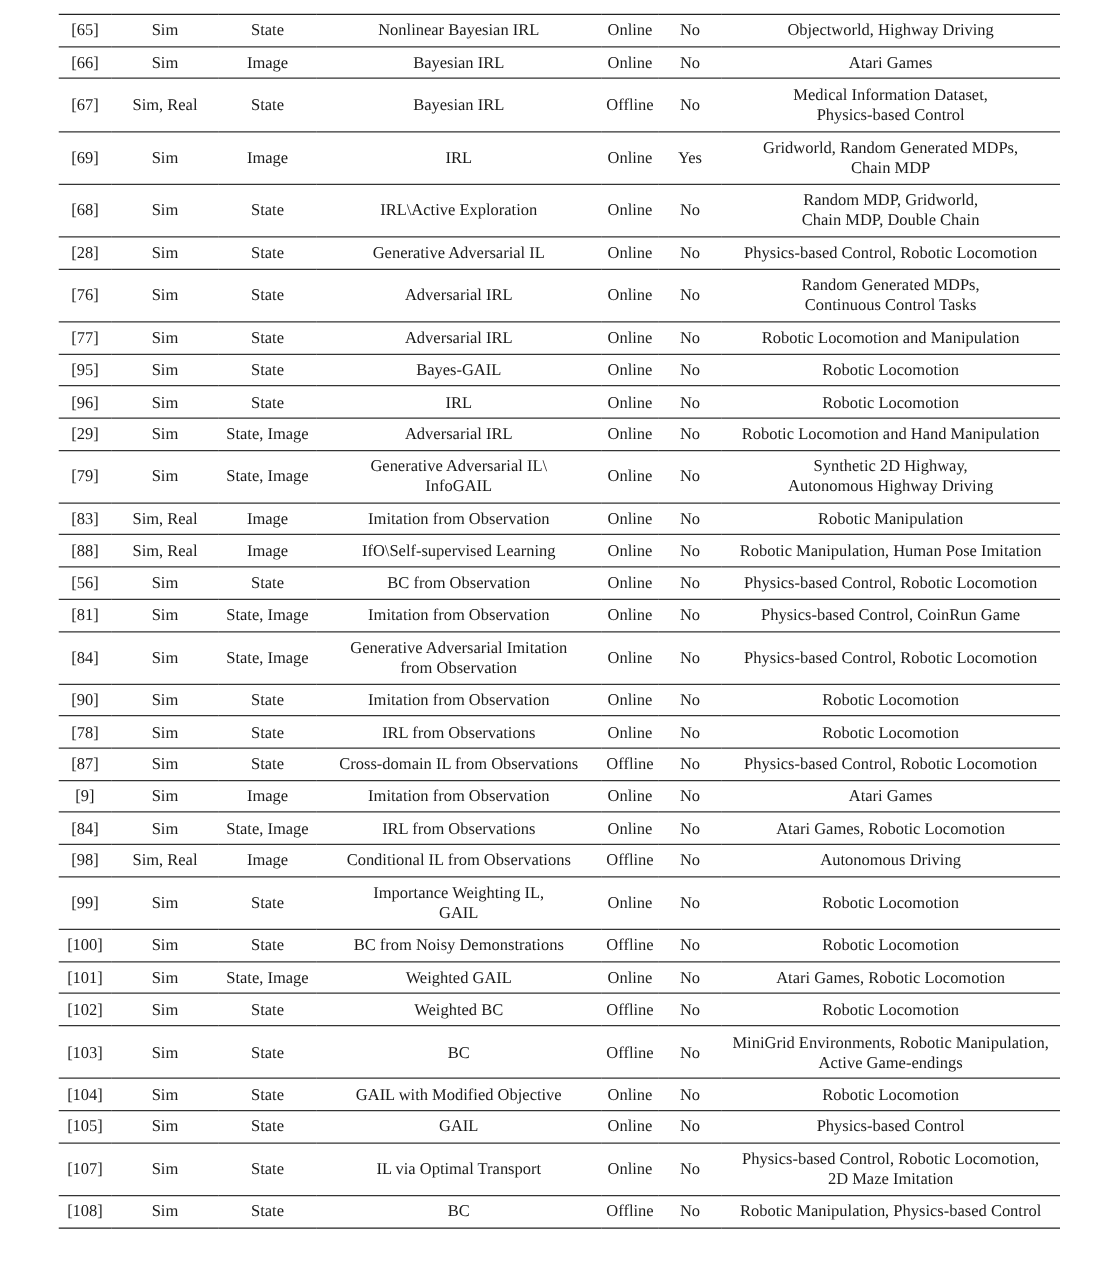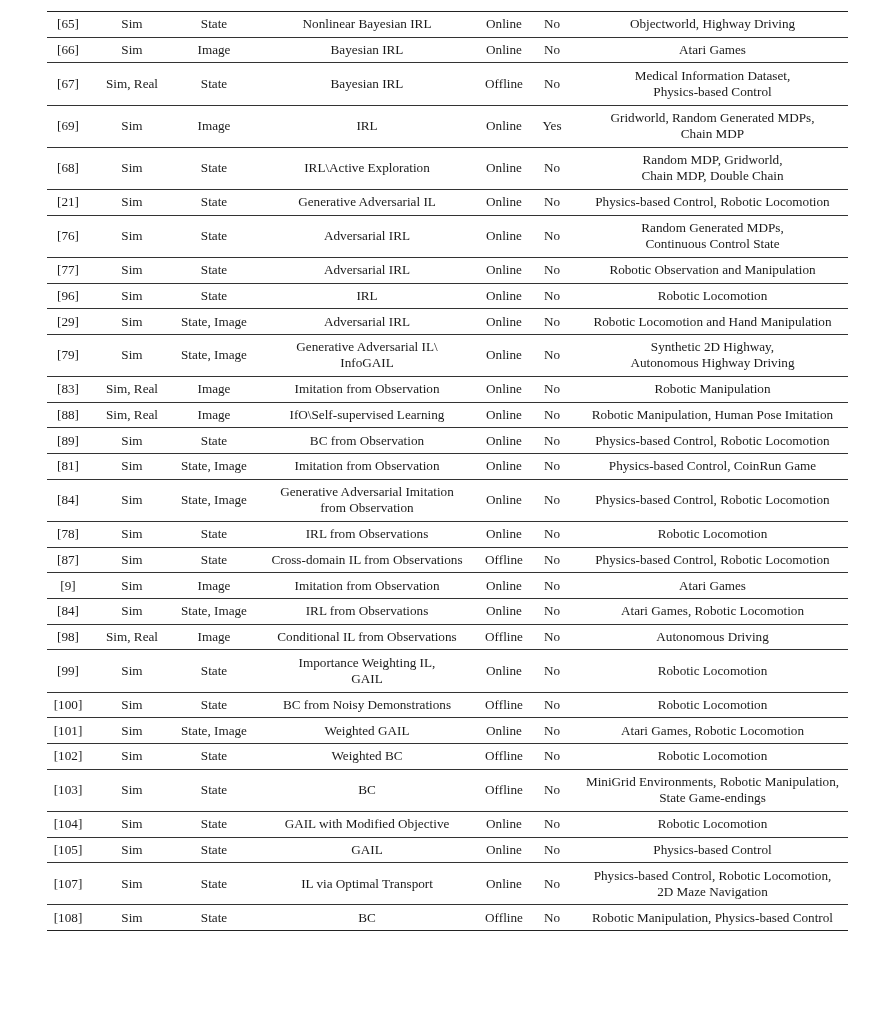--- a/index.html
+++ b/index.html
@@ -103,21 +103,21 @@
         </td>
     <td><span>Online</span></td>
     <td><span>No</span></td>
     <td>
           <span class="line">Random MDP, Gridworld,</span>
           <span class="line">Chain MDP, Double Chain</span>
         </td>
   </tr>
 
   <tr class="r1">
-    <td><span>[21]</span></td>
+    <td><span>[28]</span></td>
     <td><span>Sim</span></td>
     <td><span>State</span></td>
     <td>
           <span class="line">Generative Adversarial IL</span>
         </td>
     <td><span>Online</span></td>
     <td><span>No</span></td>
     <td>
           <span class="line">Physics-based Control, Robotic Locomotion</span>
         </td>
@@ -127,38 +127,51 @@
     <td><span>[76]</span></td>
     <td><span>Sim</span></td>
     <td><span>State</span></td>
     <td>
           <span class="line">Adversarial IRL</span>
         </td>
     <td><span>Online</span></td>
     <td><span>No</span></td>
     <td>
           <span class="line">Random Generated MDPs,</span>
-          <span class="line">Continuous Control State</span>
+          <span class="line">Continuous Control Tasks</span>
         </td>
   </tr>
 
   <tr class="r1">
     <td><span>[77]</span></td>
     <td><span>Sim</span></td>
     <td><span>State</span></td>
     <td>
           <span class="line">Adversarial IRL</span>
         </td>
     <td><span>Online</span></td>
     <td><span>No</span></td>
     <td>
-          <span class="line">Robotic Observation and Manipulation</span>
-        </td>
-  </tr>
-
+          <span class="line">Robotic Locomotion and Manipulation</span>
+        </td>
+  </tr>
+
+  <tr class="r1">
+    <td><span>[95]</span></td>
+    <td><span>Sim</span></td>
+    <td><span>State</span></td>
+    <td>
+          <span class="line">Bayes-GAIL</span>
+        </td>
+    <td><span>Online</span></td>
+    <td><span>No</span></td>
+    <td>
+          <span class="line">Robotic Locomotion</span>
+        </td>
+  </tr>
 
   <tr class="r1">
     <td><span>[96]</span></td>
     <td><span>Sim</span></td>
     <td><span>State</span></td>
     <td>
           <span class="line">IRL</span>
         </td>
     <td><span>Online</span></td>
     <td><span>No</span></td>
@@ -219,21 +232,21 @@
           <span class="line">IfO\Self-supervised Learning</span>
         </td>
     <td><span>Online</span></td>
     <td><span>No</span></td>
     <td>
           <span class="line">Robotic Manipulation, Human Pose Imitation</span>
         </td>
   </tr>
 
   <tr class="r1">
-    <td><span>[89]</span></td>
+    <td><span>[56]</span></td>
     <td><span>Sim</span></td>
     <td><span>State</span></td>
     <td>
           <span class="line">BC from Observation</span>
         </td>
     <td><span>Online</span></td>
     <td><span>No</span></td>
     <td>
           <span class="line">Physics-based Control, Robotic Locomotion</span>
         </td>
@@ -261,20 +274,33 @@
           <span class="line">Generative Adversarial Imitation</span>
           <span class="line">from Observation</span>
         </td>
     <td><span>Online</span></td>
     <td><span>No</span></td>
     <td>
           <span class="line">Physics-based Control, Robotic Locomotion</span>
         </td>
   </tr>
 
+  <tr class="r1">
+    <td><span>[90]</span></td>
+    <td><span>Sim</span></td>
+    <td><span>State</span></td>
+    <td>
+          <span class="line">Imitation from Observation</span>
+        </td>
+    <td><span>Online</span></td>
+    <td><span>No</span></td>
+    <td>
+          <span class="line">Robotic Locomotion</span>
+        </td>
+  </tr>
 
   <tr class="r1">
     <td><span>[78]</span></td>
     <td><span>Sim</span></td>
     <td><span>State</span></td>
     <td>
           <span class="line">IRL from Observations</span>
         </td>
     <td><span>Online</span></td>
     <td><span>No</span></td>
@@ -400,21 +426,21 @@
     <td><span>[103]</span></td>
     <td><span>Sim</span></td>
     <td><span>State</span></td>
     <td>
           <span class="line">BC</span>
         </td>
     <td><span>Offline</span></td>
     <td><span>No</span></td>
     <td>
           <span class="line">MiniGrid Environments, Robotic Manipulation,</span>
-          <span class="line">State Game-endings</span>
+          <span class="line">Active Game-endings</span>
         </td>
   </tr>
 
   <tr class="r1">
     <td><span>[104]</span></td>
     <td><span>Sim</span></td>
     <td><span>State</span></td>
     <td>
           <span class="line">GAIL with Modified Objective</span>
         </td>
@@ -444,21 +470,21 @@
     <td><span>[107]</span></td>
     <td><span>Sim</span></td>
     <td><span>State</span></td>
     <td>
           <span class="line">IL via Optimal Transport</span>
         </td>
     <td><span>Online</span></td>
     <td><span>No</span></td>
     <td>
           <span class="line">Physics-based Control, Robotic Locomotion,</span>
-          <span class="line">2D Maze Navigation</span>
+          <span class="line">2D Maze Imitation</span>
         </td>
   </tr>
 
   <tr class="r1">
     <td><span>[108]</span></td>
     <td><span>Sim</span></td>
     <td><span>State</span></td>
     <td>
           <span class="line">BC</span>
         </td>

